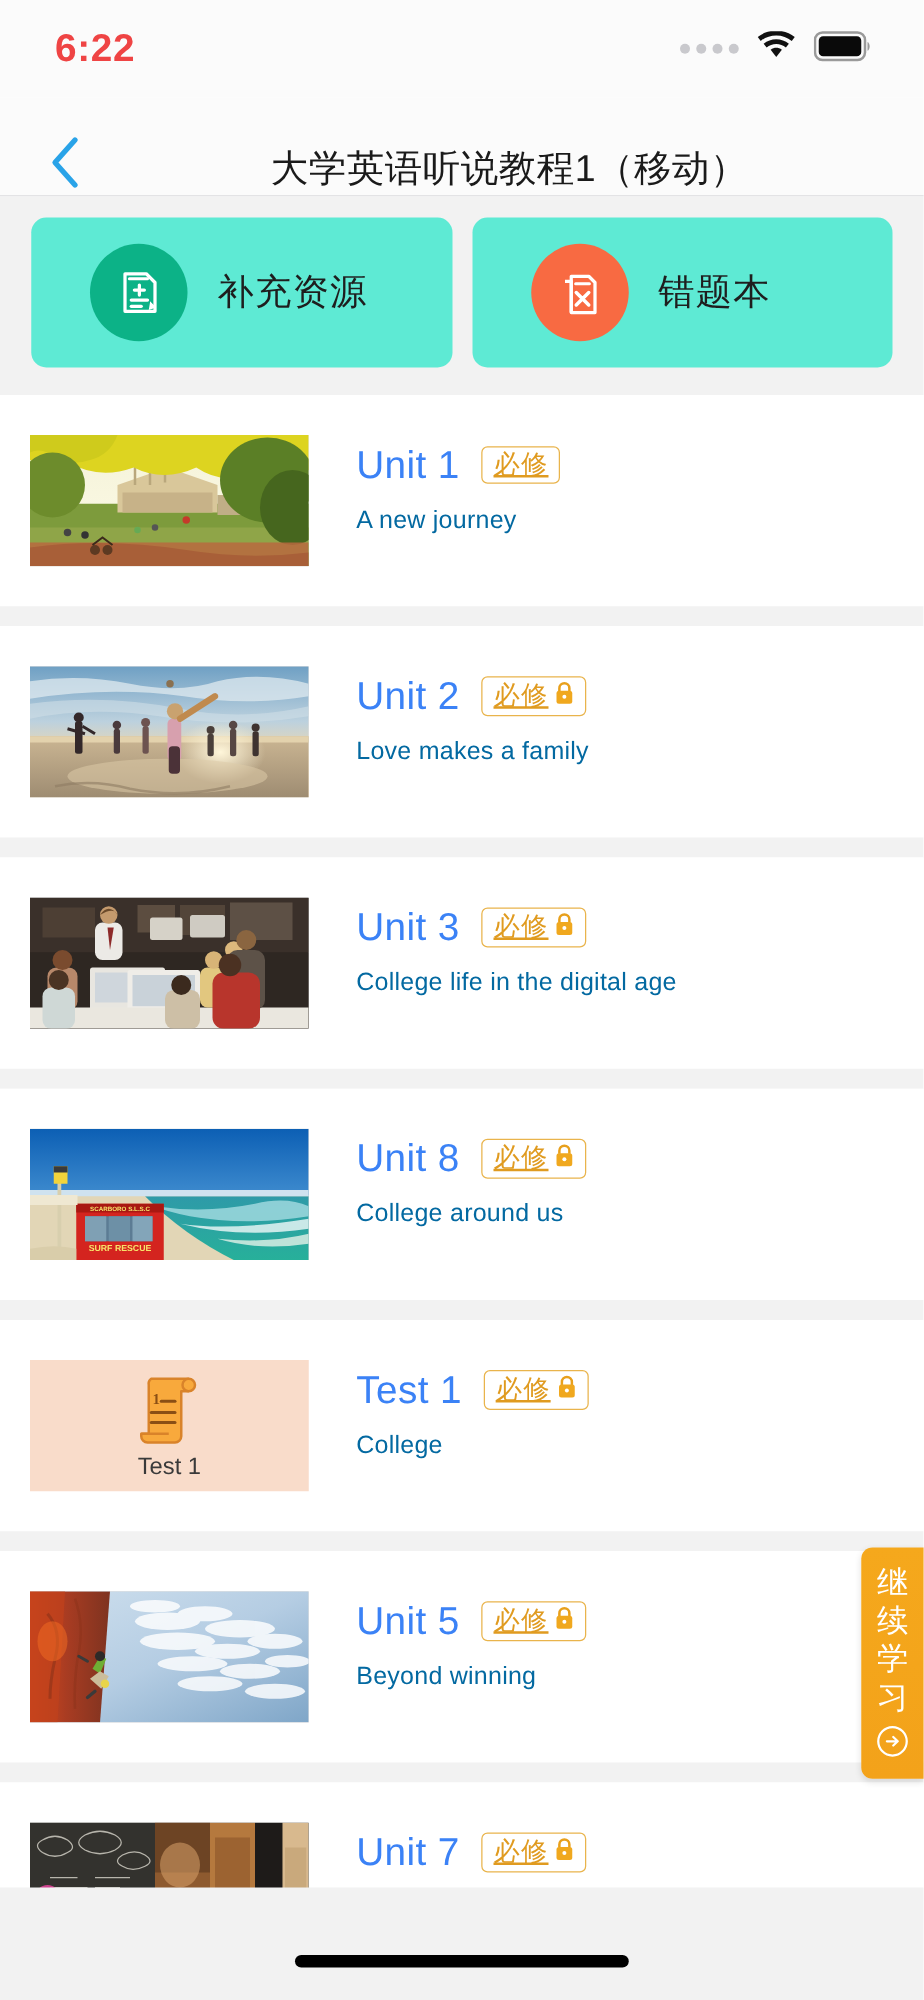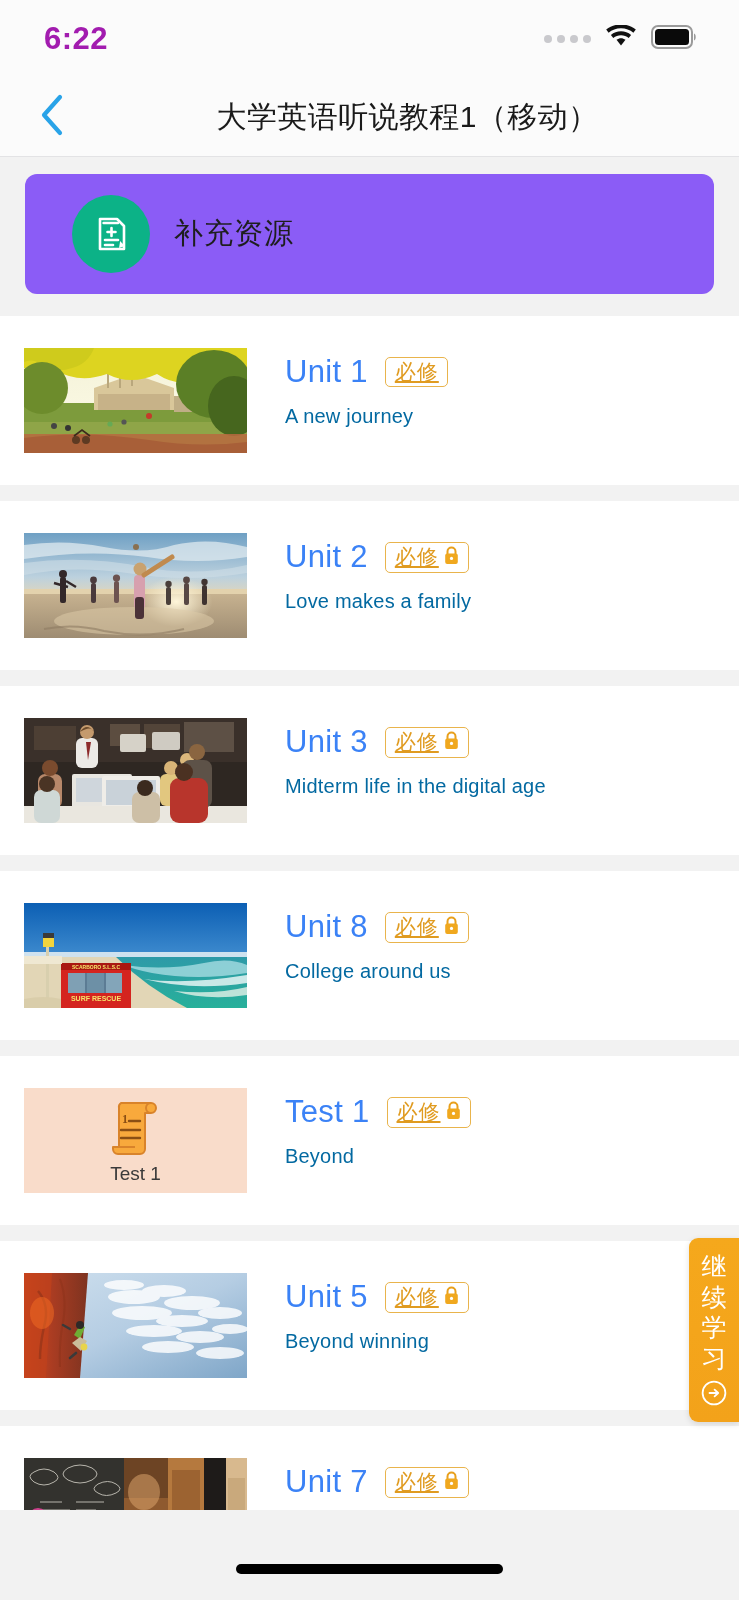--- a/index.html
+++ b/index.html
@@ -18,42 +18,42 @@
     height: 78px;
     display: flex;
     align-items: center;
     justify-content: space-between;
     padding: 0 40px 0 44px;
     background: #fbfbfb;
   }
   .status-time {
     font-size: 31px;
     font-weight: bold;
-    color: #a21caf;
+    color: #ef4444;
     letter-spacing: 0.5px;
   }
   .status-right {
     display: flex;
     align-items: center;
     gap: 14px;
   }
   .signal-dots { display: flex; gap: 5px; align-items: center; }
   .signal-dots i {
     width: 8px; height: 8px; border-radius: 50%;
     background: #c9c9cd; display: block;
   }
   .wifi-icon { display: block; }
   .battery-icon { display: block; }
 
   
   .nav-bar {
     height: 79px;
     background: #fbfbfb;
     display: flex;
-    align-items: center;
+    align-items: flex-end;
     padding: 0 30px 0 28px;
     border-bottom: 1px solid #e3e3e5;
     position: relative;
   }
   .nav-back {
     width: 48px; height: 48px;
     display: flex; align-items: center; justify-content: center;
     cursor: pointer;
     flex: 0 0 auto;
   }
@@ -71,21 +71,21 @@
 
   
   .quick-row {
     background: #f2f2f2;
     padding: 17px 25px 22px 25px;
     display: flex;
     gap: 16px;
   }
   .quick-card {
     flex: 1 1 0;
-    background: #8b5cf6;
+    background: #5eead4;
     border-radius: 12px;
     height: 120px;
     display: flex;
     align-items: center;
     padding-left: 47px;
     gap: 24px;
     cursor: pointer;
   }
   .quick-circle {
     width: 78px; height: 78px;
@@ -270,20 +270,31 @@
         <path d="M14.5 11 h14.5" stroke="#ffffff" stroke-width="2.4" stroke-linecap="round"></path>
         <path d="M22.5 16 v8 M18.5 20 h8" stroke="#ffffff" stroke-width="2.6" stroke-linecap="round"></path>
         <path d="M16 28 h13" stroke="#ffffff" stroke-width="2.6" stroke-linecap="round"></path>
         <path d="M16 33 h8" stroke="#ffffff" stroke-width="2.6" stroke-linecap="round"></path>
         <path d="M31 29 l5 5 l-6 2 l1 -6 z" fill="#ffffff"></path>
       </svg>
     </div>
     <div class="quick-label">补充资源</div>
   </div>
 
+  <div class="quick-card">
+    <div class="quick-circle" style="background:#f86a42">
+      <svg width="44" height="44" viewBox="0 0 44 44">
+        <path d="M15 9 h14 l5 5 v24 h-19 z" fill="none" stroke="#ffffff" stroke-width="2.6" stroke-linejoin="round"></path>
+        <path d="M10 13 h5 v25" fill="none" stroke="#ffffff" stroke-width="2.6" stroke-linejoin="round"></path>
+        <path d="M18.5 15 h11" stroke="#ffffff" stroke-width="2.4" stroke-linecap="round"></path>
+        <path d="M19 22 l10 10 M29 22 l-10 10" stroke="#ffffff" stroke-width="2.8" stroke-linecap="round"></path>
+      </svg>
+    </div>
+    <div class="quick-label">错题本</div>
+  </div>
 
 </div>
 
 <div class="scroll-area">
 <div class="list">
 
   <div class="list-row">
     <div class="thumb">
       <svg viewBox="0 0 223 105" preserveAspectRatio="none">
         <defs>
@@ -470,21 +481,21 @@
           <span class="badge-text">必修</span>
           <span>
             <svg width="17" height="19" viewBox="0 0 17 19">
               <path d="M4.5 8 V5.6 a4 4 0 0 1 8 0 V8" fill="none" stroke="#e8a01c" stroke-width="2"></path>
               <rect x="2.2" y="7.6" width="12.6" height="10.4" rx="2" fill="#f0a81e"></rect>
               <circle cx="8.5" cy="12.4" r="1.6" fill="#fff"></circle>
             </svg>
           </span>
         </span>
       </div>
-      <div class="row-sub">Midterm life in the digital age</div>
+      <div class="row-sub">College life in the digital age</div>
     </div>
   </div>
 
   <div class="row-gap"></div>
 
   <div class="list-row">
     <div class="thumb">
       <svg viewBox="0 0 223 105" preserveAspectRatio="none">
         <defs>
           <linearGradient id="g4sky" x1="0" y1="0" x2="0" y2="1">
@@ -560,21 +571,21 @@
           <span class="badge-text">必修</span>
           <span>
             <svg width="17" height="19" viewBox="0 0 17 19">
               <path d="M4.5 8 V5.6 a4 4 0 0 1 8 0 V8" fill="none" stroke="#e8a01c" stroke-width="2"></path>
               <rect x="2.2" y="7.6" width="12.6" height="10.4" rx="2" fill="#f0a81e"></rect>
               <circle cx="8.5" cy="12.4" r="1.6" fill="#fff"></circle>
             </svg>
           </span>
         </span>
       </div>
-      <div class="row-sub">Beyond</div>
+      <div class="row-sub">College</div>
     </div>
   </div>
 
   <div class="row-gap"></div>
 
   <div class="list-row">
     <div class="thumb">
       <svg viewBox="0 0 223 105" preserveAspectRatio="none">
         <defs>
           <linearGradient id="g5sky" x1="0" y1="0" x2="1" y2="1">

